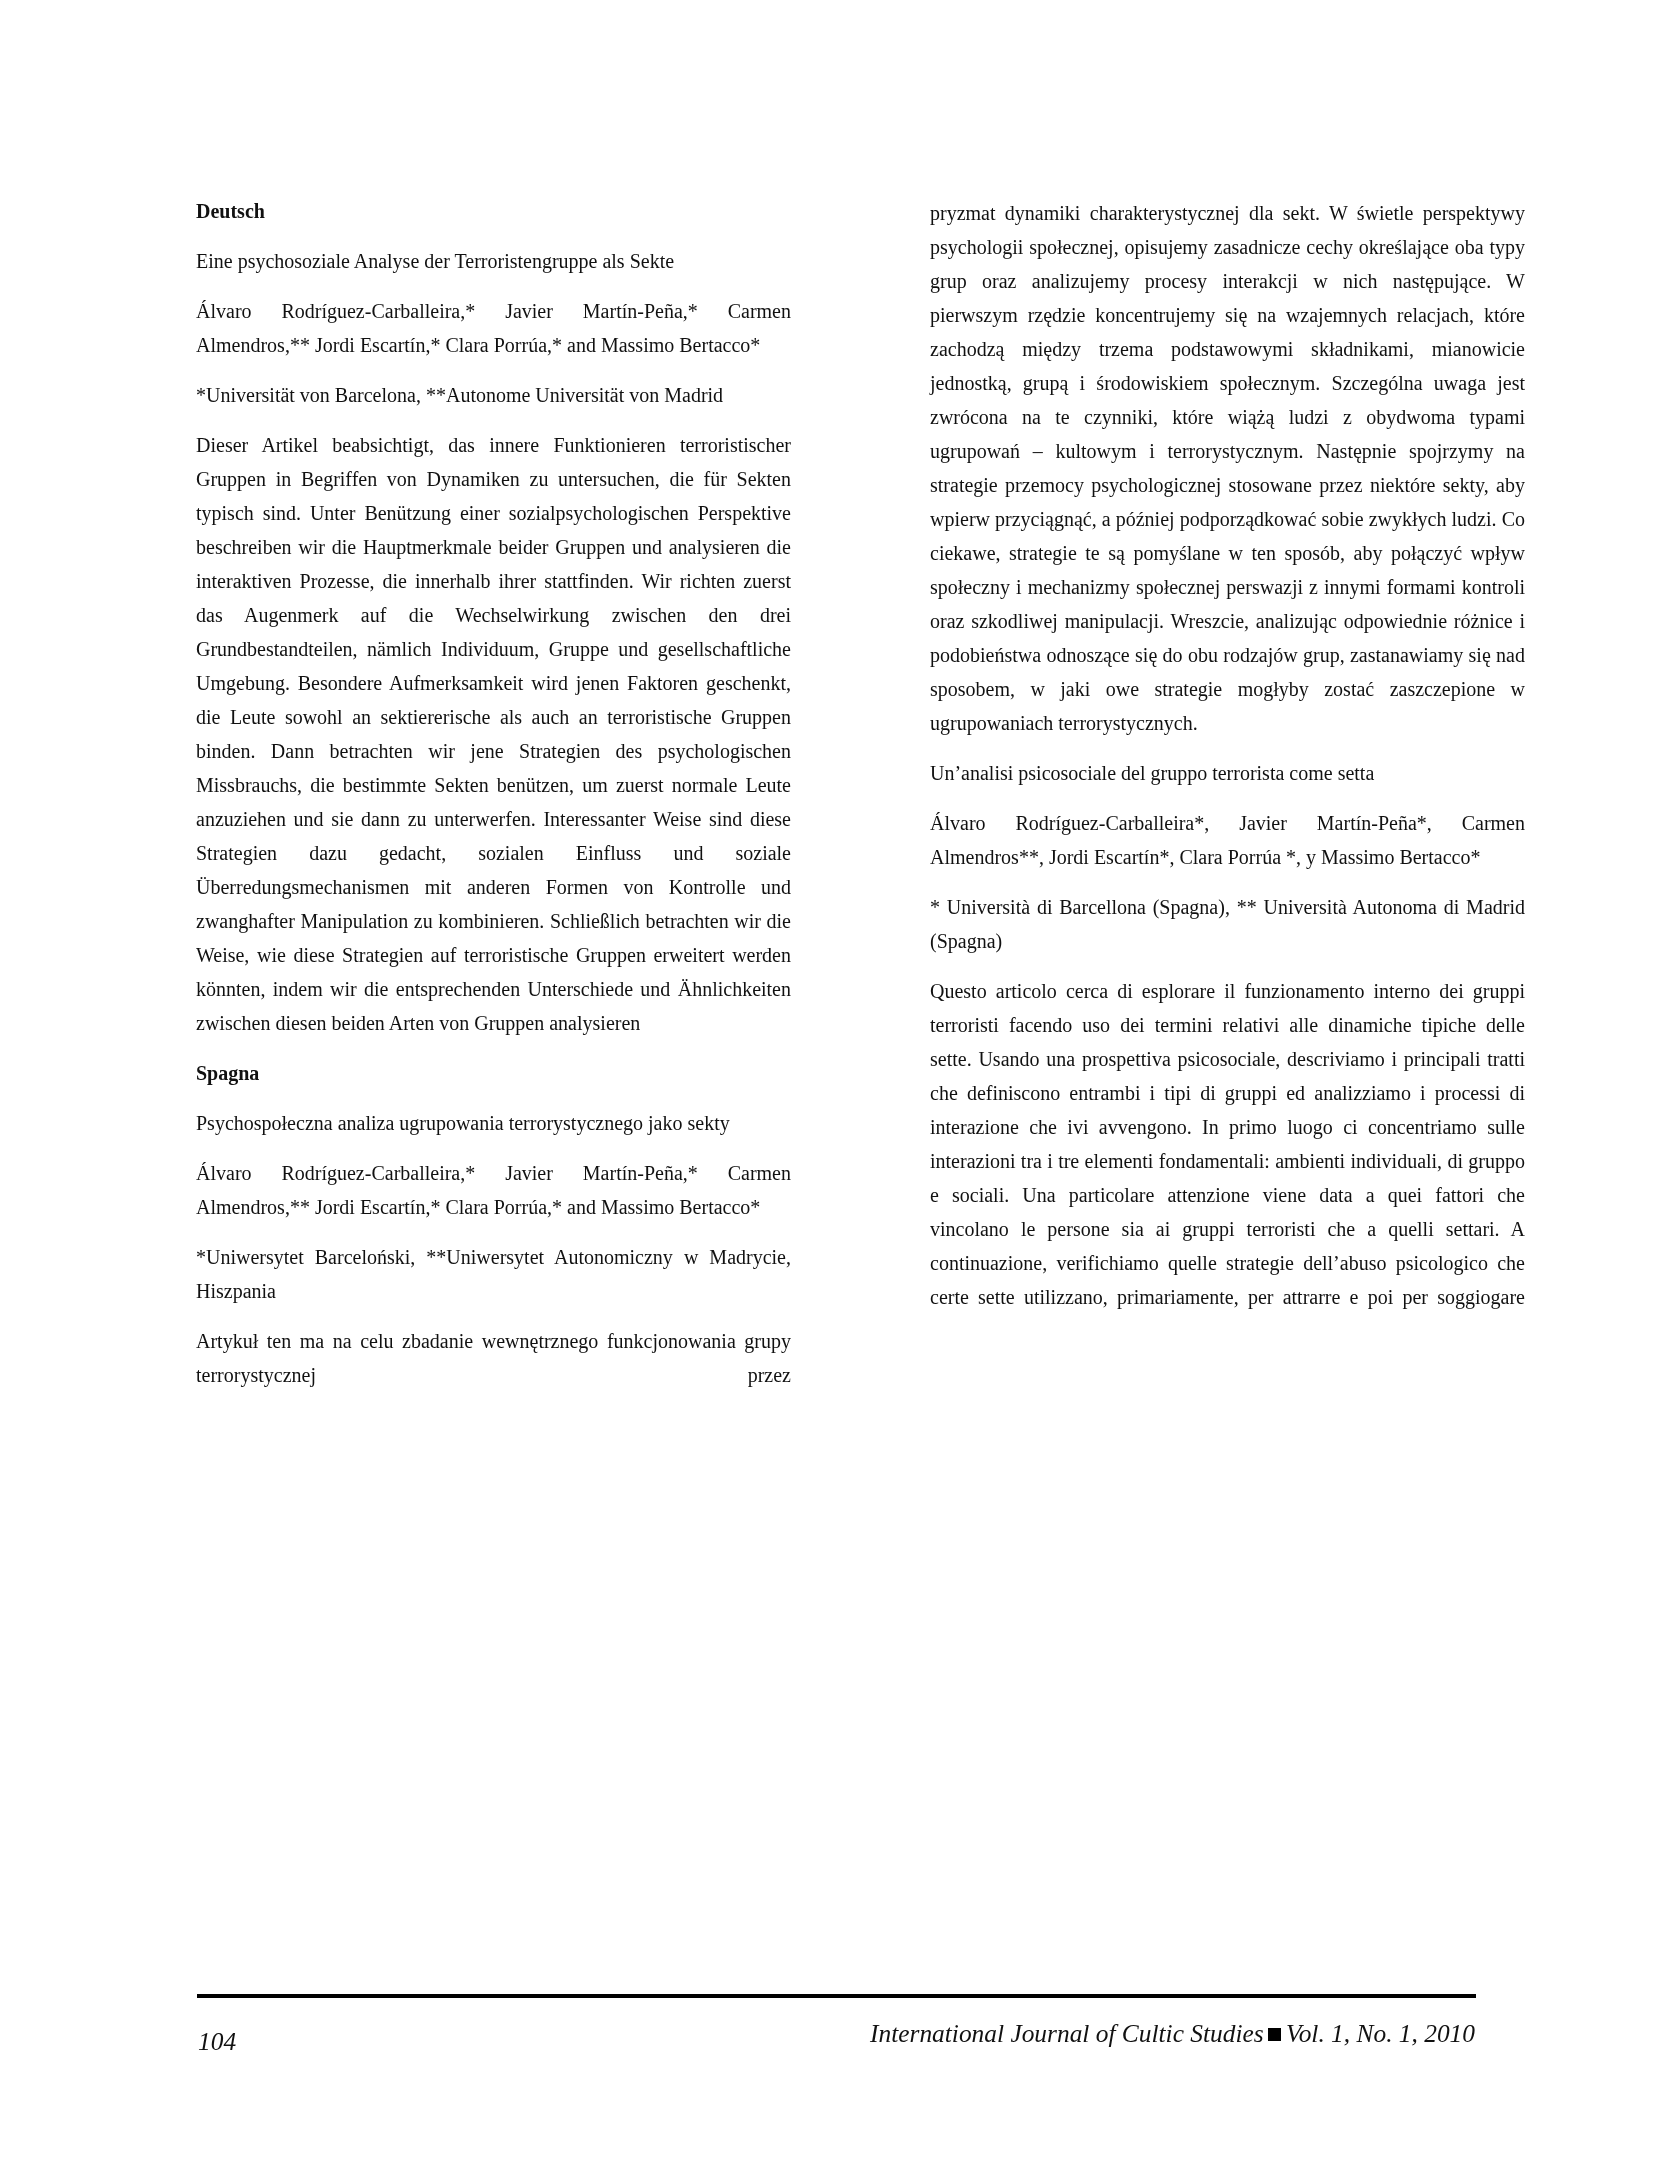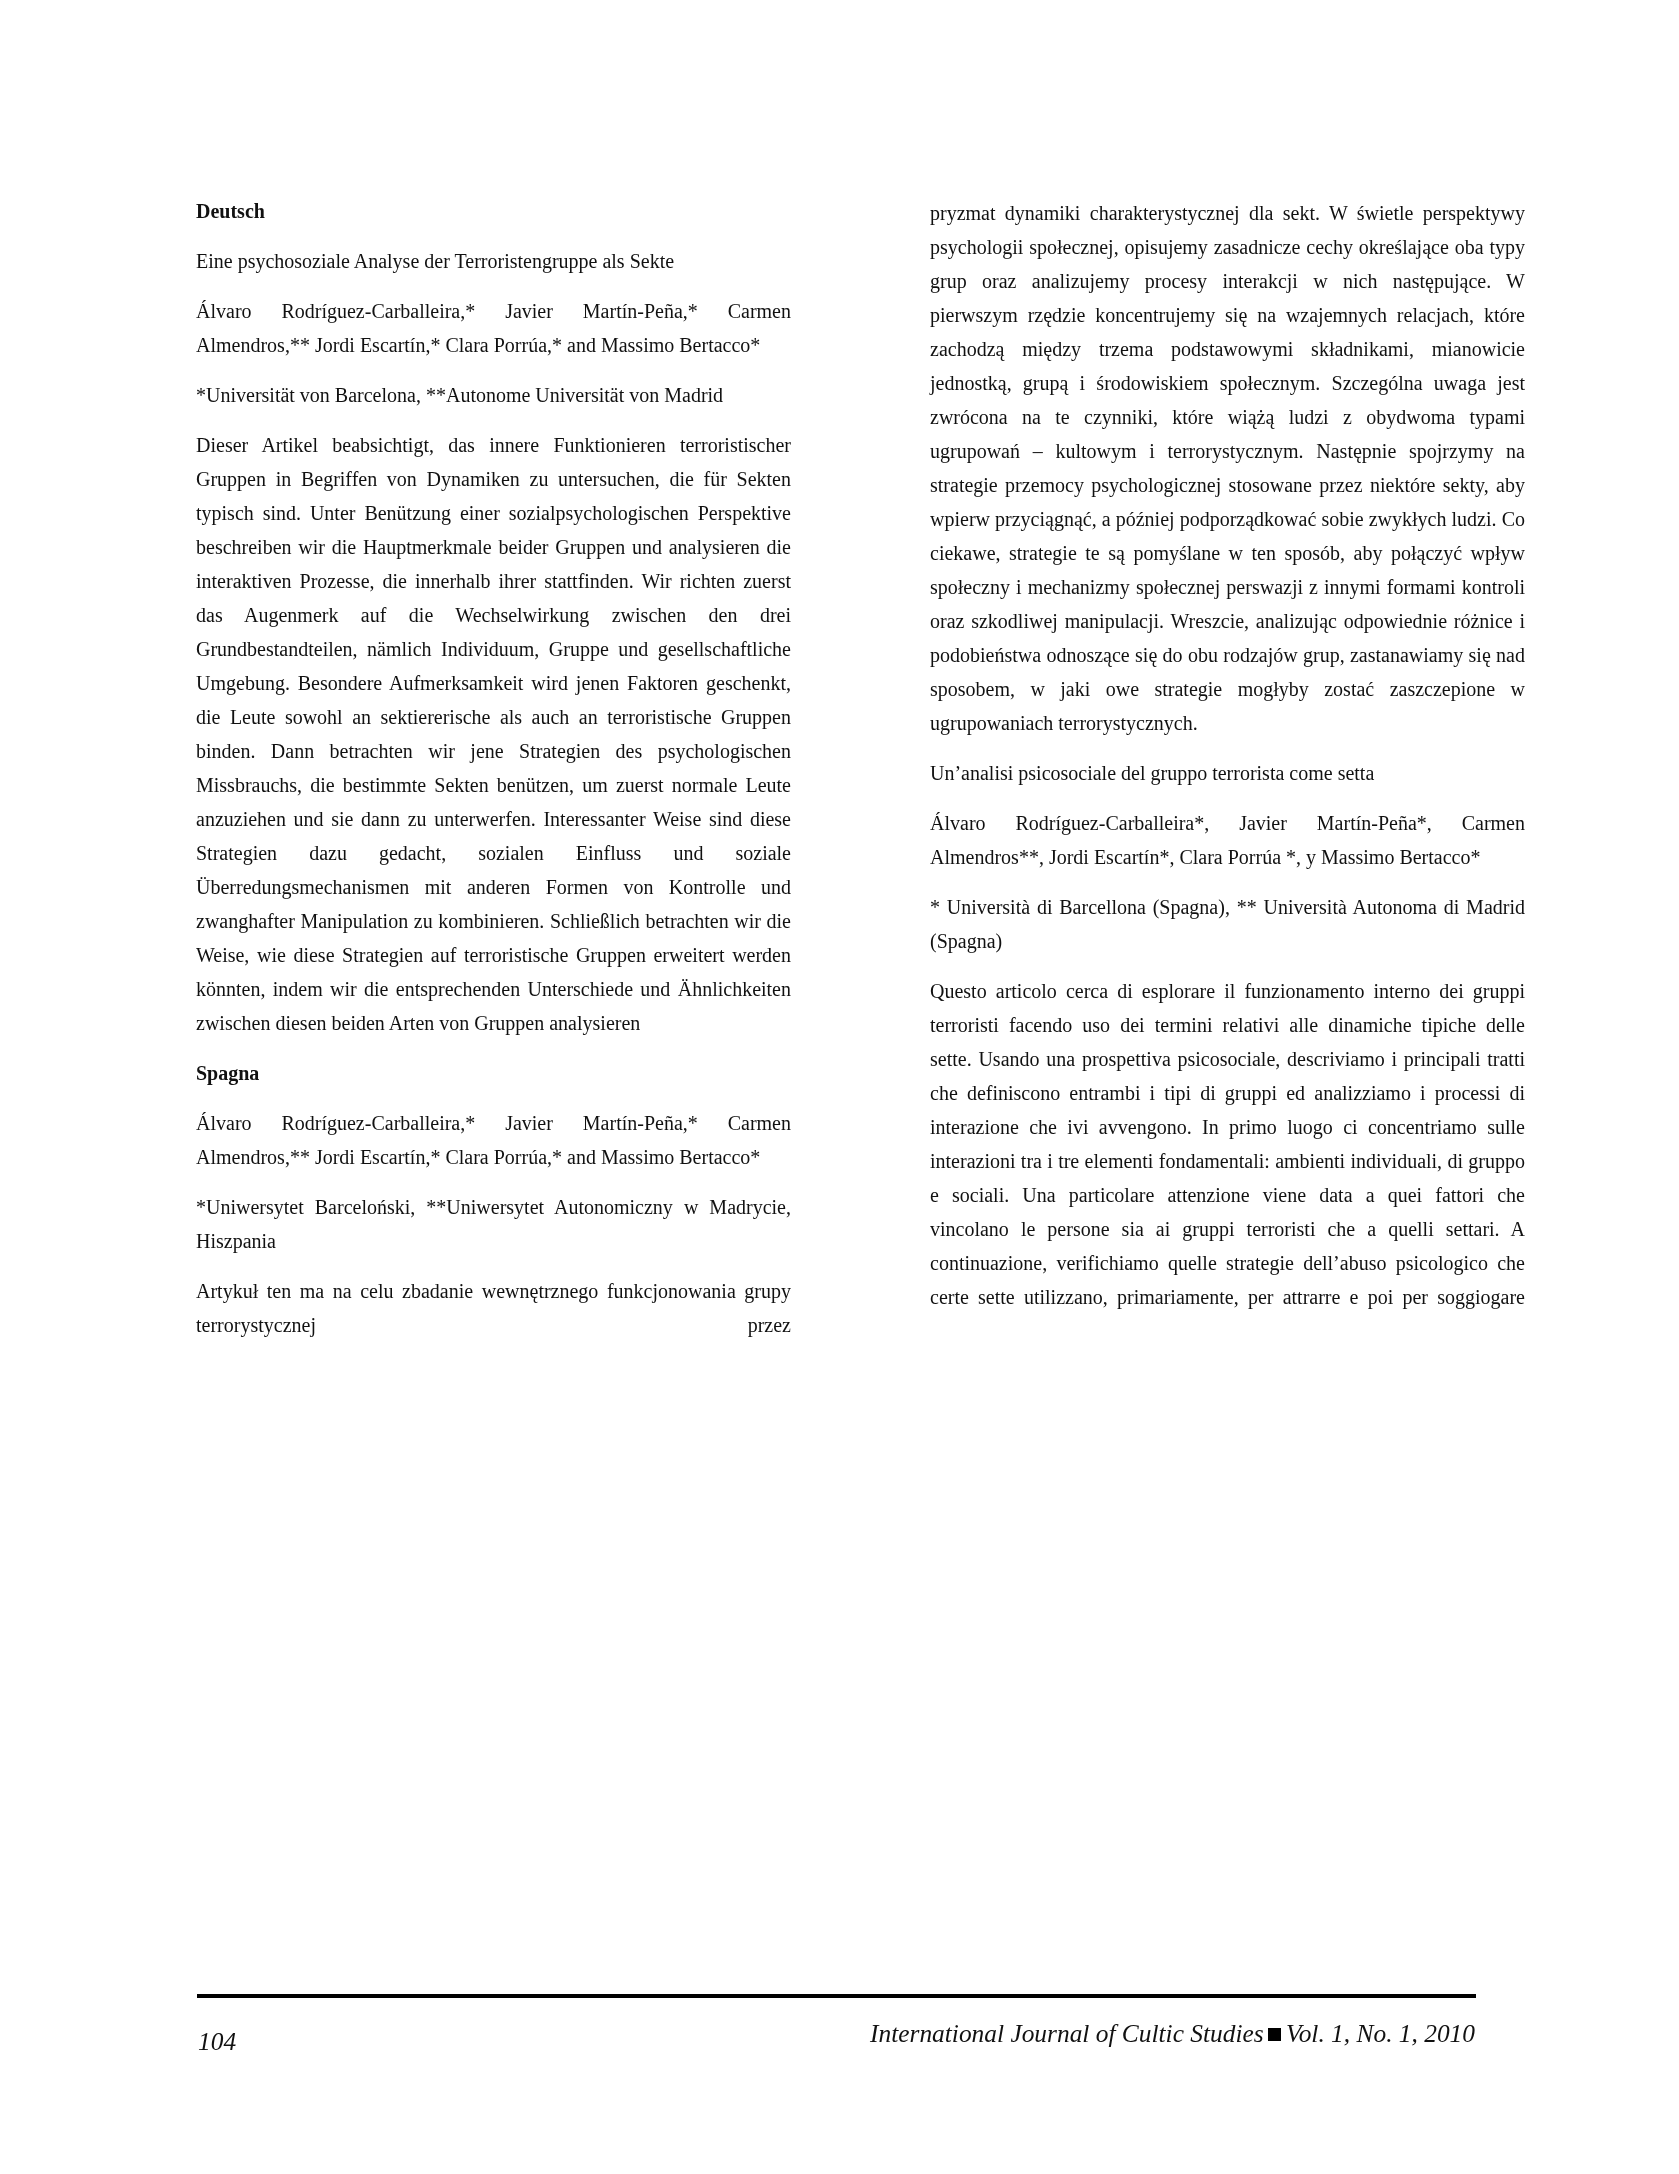--- a/index.html
+++ b/index.html
@@ -20,20 +20,21 @@
 </head>
 <body>
 
 <div class="col left">
   <h2>Deutsch</h2>
   <p class="gap">Eine psychosoziale Analyse der Terroristengruppe als Sekte</p>
   <p class="gap">Álvaro Rodríguez-Carballeira,* Javier Martín-Peña,* Carmen Almendros,** Jordi Escartín,* Clara Porrúa,* and Massimo Bertacco*</p>
   <p class="gap">*Universität von Barcelona, **Autonome Universität von Madrid</p>
   <p class="gap">Dieser Artikel beabsichtigt, das innere Funktionieren terroristischer Gruppen in Begriffen von Dynamiken zu untersuchen, die für Sekten typisch sind. Unter Benützung einer sozialpsychologischen Perspektive beschreiben wir die Hauptmerkmale beider Gruppen und analysieren die interaktiven Prozesse, die innerhalb ihrer stattfinden. Wir richten zuerst das Augenmerk auf die Wechselwirkung zwischen den drei Grundbestandteilen, nämlich Individuum, Gruppe und gesellschaftliche Umgebung. Besondere Aufmerksamkeit wird jenen Faktoren geschenkt, die Leute sowohl an sektiererische als auch an terroristische Gruppen binden. Dann betrachten wir jene Strategien des psychologischen Missbrauchs, die bestimmte Sekten benützen, um zuerst normale Leute anzuziehen und sie dann zu unterwerfen. Interessanter Weise sind diese Strategien dazu gedacht, sozialen Einfluss und soziale Überredungsmechanismen mit anderen Formen von Kontrolle und zwanghafter Manipulation zu kombinieren. Schließlich betrachten wir die Weise, wie diese Strategien auf terroristische Gruppen erweitert werden könnten, indem wir die entsprechenden Unterschiede und Ähnlichkeiten zwischen diesen beiden Arten von Gruppen analysieren</p>
   <h2 class="gap">Spagna</h2>
+  <p class="gap">Psychospołeczna analiza ugrupowania terrorystycznego jako sekty</p>
   <p class="gap">Álvaro Rodríguez-Carballeira,* Javier Martín-Peña,* Carmen Almendros,** Jordi Escartín,* Clara Porrúa,* and Massimo Bertacco*</p>
   <p class="gap">*Uniwersytet Barceloński, **Uniwersytet Autonomiczny w Madrycie, Hiszpania</p>
   <p class="gap" style="text-align-last: justify;">Artykuł ten ma na celu zbadanie wewnętrznego funkcjonowania grupy terrorystycznej przez</p>
 </div>
 
 <div class="col right">
   <p>pryzmat dynamiki charakterystycznej dla sekt. W świetle perspektywy psychologii społecznej, opisujemy zasadnicze cechy określające oba typy grup oraz analizujemy procesy interakcji w nich następujące. W pierwszym rzędzie koncentrujemy się na wzajemnych relacjach, które zachodzą między trzema podstawowymi składnikami, mianowicie jednostką, grupą i środowiskiem społecznym. Szczególna uwaga jest zwrócona na te czynniki, które wiążą ludzi z obydwoma typami ugrupowań – kultowym i terrorystycznym. Następnie spojrzymy na strategie przemocy psychologicznej stosowane przez niektóre sekty, aby wpierw przyciągnąć, a później podporządkować sobie zwykłych ludzi. Co ciekawe, strategie te są pomyślane w ten sposób, aby połączyć wpływ społeczny i mechanizmy społecznej perswazji z innymi formami kontroli oraz szkodliwej manipulacji. Wreszcie, analizując odpowiednie różnice i podobieństwa odnoszące się do obu rodzajów grup, zastanawiamy się nad sposobem, w jaki owe strategie mogłyby zostać zaszczepione w ugrupowaniach terrorystycznych.</p>
   <p class="gap">Un’analisi psicosociale del gruppo terrorista come setta</p>
   <p class="gap">Álvaro Rodríguez-Carballeira*, Javier Martín-Peña*, Carmen Almendros**, Jordi Escartín*, Clara Porrúa *, y Massimo Bertacco*</p>
   <p class="gap">* Università di Barcellona (Spagna), ** Università Autonoma di Madrid (Spagna)</p>

